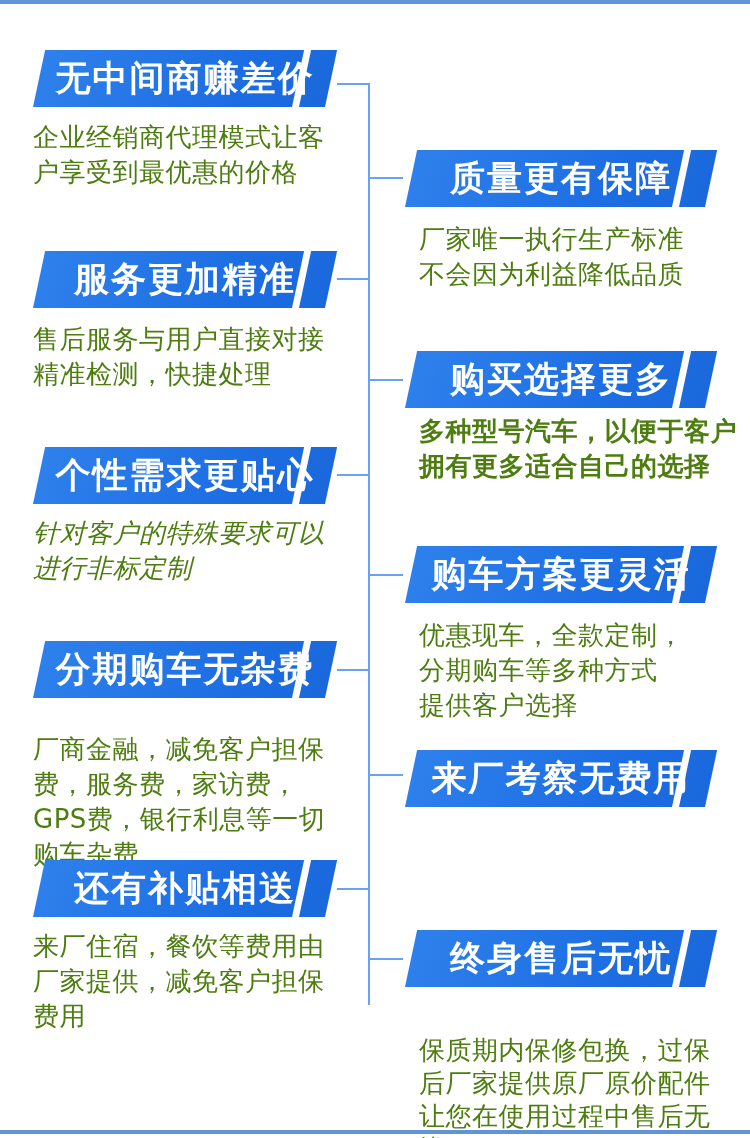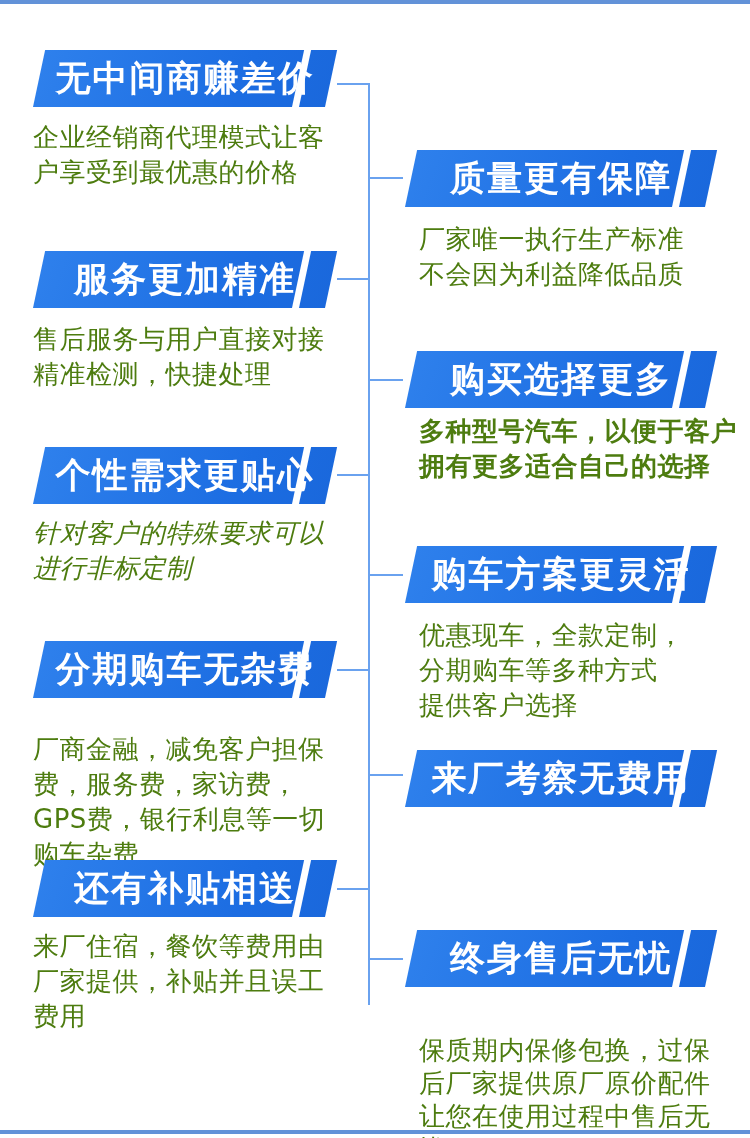--- a/index.html
+++ b/index.html
@@ -100,21 +100,21 @@
   </div>
   <div class="desc desc-left dl4">厂商金融，减免客户担保
 费，服务费，家访费，
 GPS费，银行利息等一切
 购车杂费</div>
 
   <div class="banner banner-left bl5">
     <span class="label">还有补贴相送</span>
   </div>
   <div class="desc desc-left dl5">来厂住宿，餐饮等费用由
-厂家提供，补贴并且误工
+厂家提供，减免客户担保
 费用</div>
 
   <div class="banner banner-right br1">
     <span class="label">质量更有保障</span>
   </div>
   <div class="desc desc-right dr1">厂家唯一执行生产标准
 不会因为利益降低品质</div>
 
   <div class="banner banner-right br2">
     <span class="label">购买选择更多</span>

